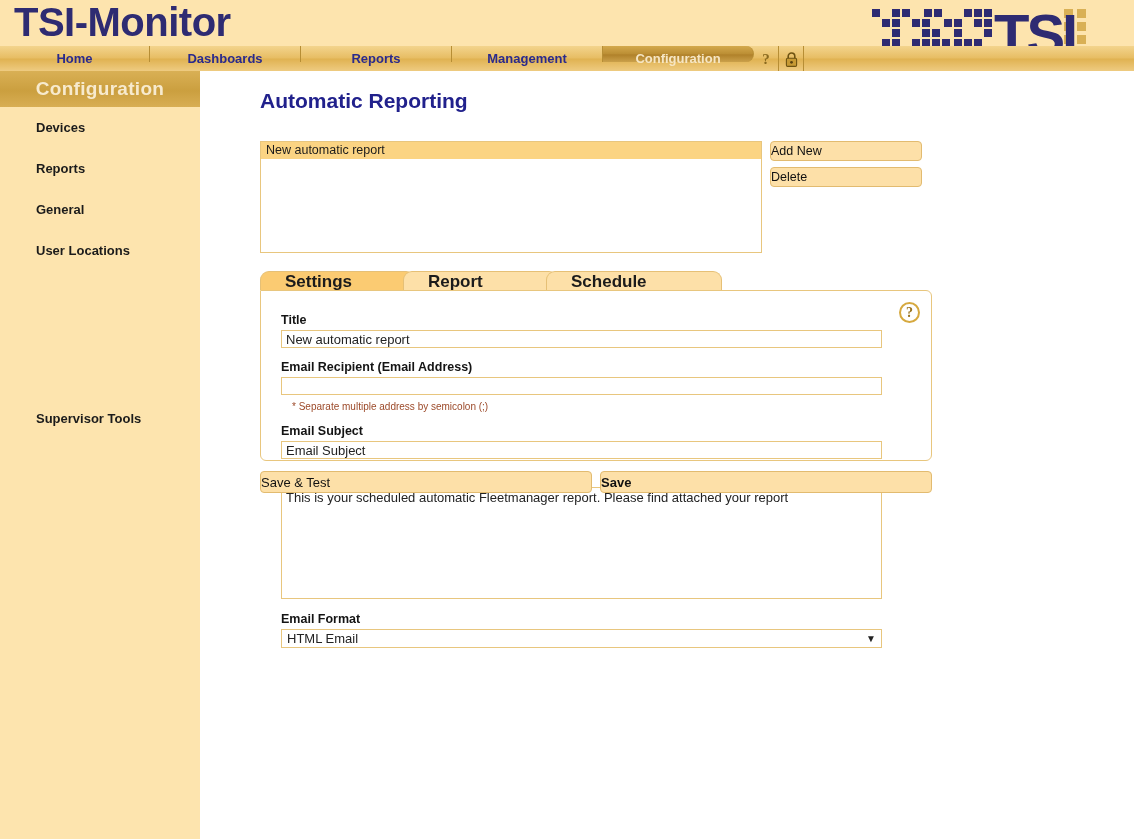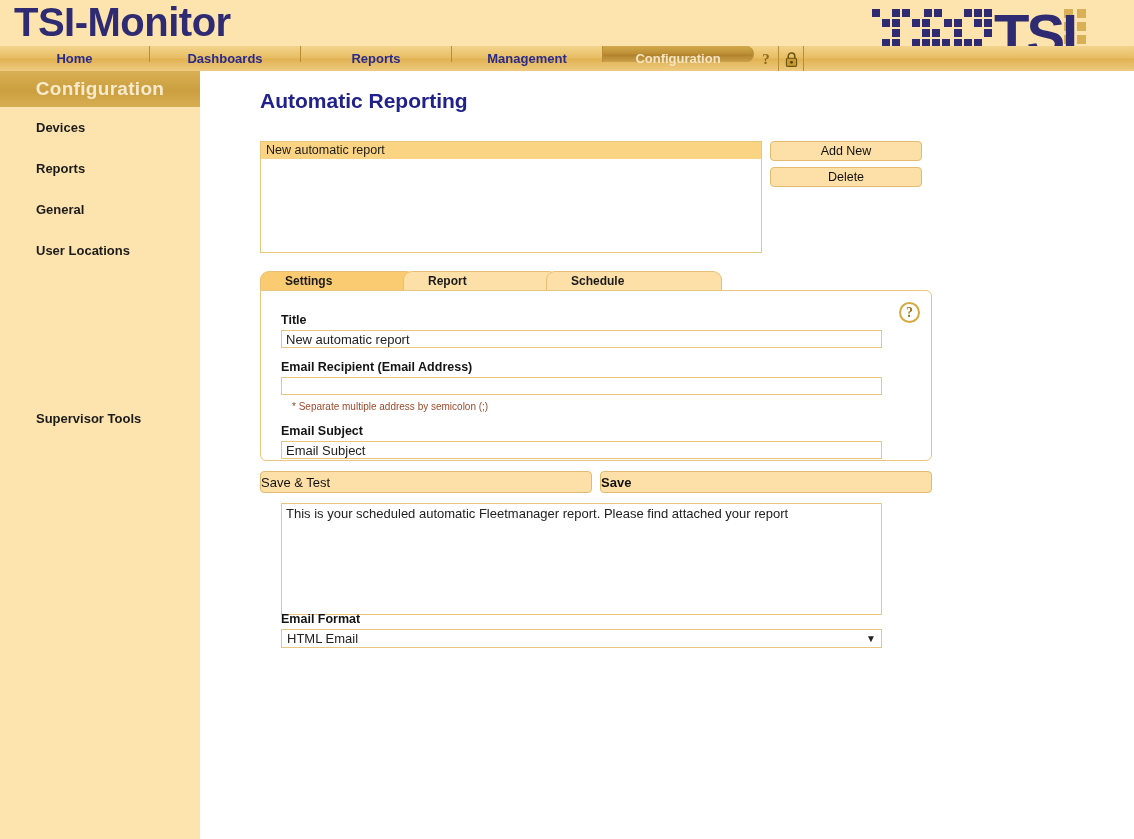--- a/index.html
+++ b/index.html
@@ -152,38 +152,38 @@
     font-size: 12.5px;
     color: #1b1b1b;
     cursor: pointer;
   }
   .listrow.selected { background: #fbd483; }
 
   .side-btn {
     position: absolute; left: 570px;
     width: 152px; height: 20px;
     line-height: 19px;
-    text-align: center;
+    text-align: left;
     font-size: 12.5px;
     color: #111;
     background: #fde0a8;
     border: 1px solid #e2bb70;
     border-radius: 4px;
     cursor: pointer;
   }
 
   
   .tabstrip {
     position: absolute; left: 60px; top: 200px;
     width: 460px; height: 19px;
   }
   .tab {
     position: absolute; top: 0; height: 19px;
     line-height: 19px;
-    font-size: 12px; font-weight: bold;
+    font-size: 17px; font-weight: bold;
     color: #1b1b1b;
     text-align: left;
     padding-left: 24px;
     background: #fde0a8;
     border: 1px solid #e6c076;
     border-bottom: none;
     border-radius: 9px 9px 0 0;
     cursor: pointer;
   }
   .tab.active { background: #fbcb72; }
@@ -394,21 +394,21 @@
       <input class="fld-input" style="top: 39px;" value="New automatic report">
 
       <div class="fld-label" style="top:69px;">Email Recipient (Email Address)</div>
       <input class="fld-input" style="top: 86px;" value="">
       <div class="fld-note" style="top:110px;">* Separate multiple address by semicolon (;)</div>
 
       <div class="fld-label" style="top:133px;">Email Subject</div>
       <input class="fld-input" style="top: 150px;" value="Email Subject">
 
       <div class="fld-label" style="top:180px;">Email Text</div>
-      <textarea class="fld-area" style="top: 212px;">This is your scheduled automatic Fleetmanager report. Please find attached your report</textarea>
+      <textarea class="fld-area" style="top: 196px;">This is your scheduled automatic Fleetmanager report. Please find attached your report</textarea>
 
       <div class="fld-label" style="top:321px;">Email Format</div>
       <div class="fld-select-wrap" style="top:338px;">
         <span class="fld-select-val">HTML Email</span>
         <span class="fld-select-arrow">▼</span>
       </div>
     </div>
 
     <div class="action-btn" style="left:60px;width:332px;">Save &amp; Test</div>
     <div class="action-btn primary" style="left:400px;width:332px;">Save</div>

